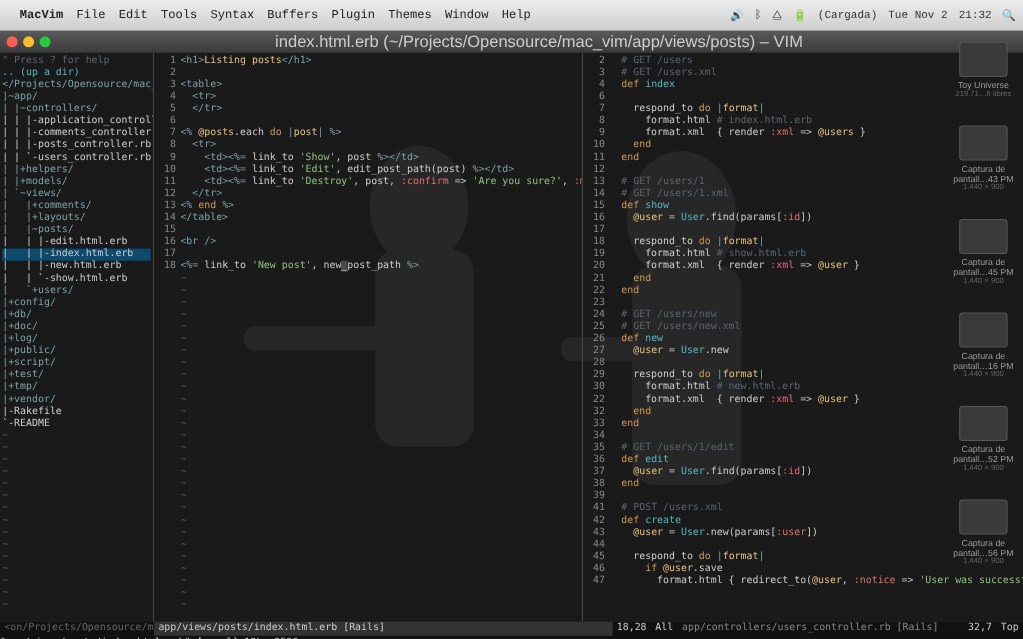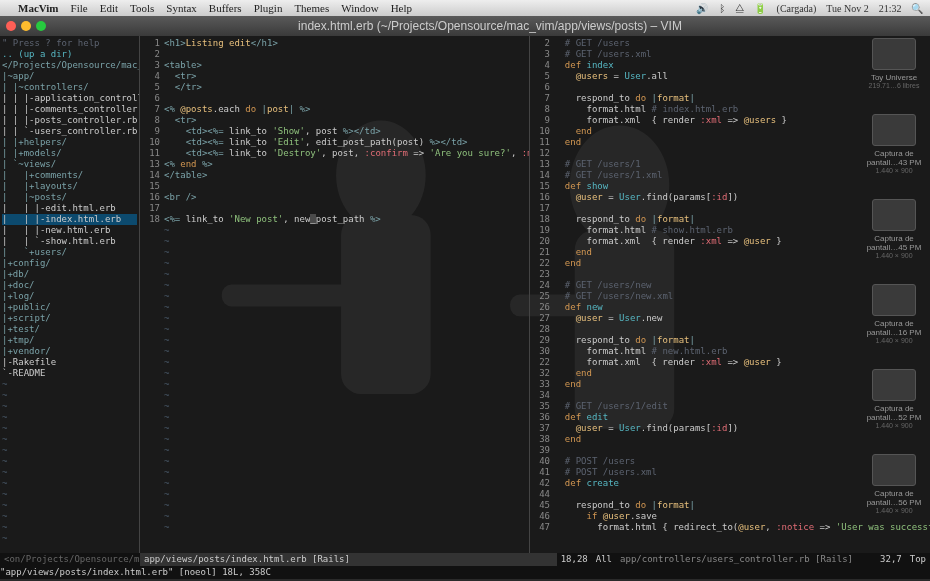--- a/index.html
+++ b/index.html
@@ -1,21 +1,21 @@
 <!DOCTYPE html>
 <html><head>
 <meta charset="utf-8">
 <style>
 *{margin:0;padding:0;box-sizing:border-box}
 body{font-family:Monaco,Menlo,monospace;font-size:9px;background:#2a2a2a;width:930px;height:581px;overflow:hidden;position:relative}
-.menubar{height:16px;background:linear-gradient(#eee,#ccc);display:flex;align-items:center;padding:0 6px;font-family:Liberation Serif, serif;font-size:11px;color:#222;gap:12px}
+.menubar{height:28px;background:linear-gradient(#eee,#ccc);display:flex;align-items:center;padding:0 6px;font-family:Liberation Mono, monospace;font-size:11px;color:#222;gap:12px}
 .menubar .apple{font-size:12px}
 .menubar .right{margin-left:auto;display:flex;gap:10px;align-items:center;font-size:10px}
 .menubar .right span{color:#333}
-.titlebar{height:20px;background:linear-gradient(#5a5a5a,#3a3a3a);display:flex;align-items:center;padding:0 6px;font-family:'Lucida Grande',sans-serif;font-size:12px;color:#ddd}
+.titlebar{height:20px;background:linear-gradient(#5a5a5a,#3a3a3a);display:flex;align-items:center;padding:0 6px;font-family:'Lucida Grande',sans-serif;font-size:15px;color:#ddd}
 .titlebar .dots{display:flex;gap:5px;margin-right:10px}
 .titlebar .dot{width:10px;height:10px;border-radius:50%}
 .titlebar .title{flex:1;text-align:center;color:#ccc}
 .editor{display:flex;height:517px;background:#1a1a1a;position:relative}
 .bg-art{position:absolute;left:140px;top:0;right:0;bottom:0;opacity:0.12;pointer-events:none;overflow:hidden}
 .bg-art svg{width:100%;height:100%}
 .pane{overflow:hidden;position:relative;z-index:1}
 .filetree{width:140px;border-right:1px solid #444;padding:2px;color:#aaa;line-height:11px}
 .gutter{color:#888;width:22px;text-align:right;padding-right:4px;display:inline-block}
 .codepane{flex:1;border-right:1px solid #444;padding:2px;line-height:11px}
@@ -124,31 +124,32 @@
       <div class="ft-line tilde">~</div>
       <div class="ft-line tilde">~</div>
       <div class="ft-line tilde">~</div>
       <div class="ft-line tilde">~</div>
       <div class="ft-line tilde">~</div>
       <div class="ft-line tilde">~</div>
       <div class="ft-line tilde">~</div>
       <div class="ft-line tilde">~</div>
     </div>
   <div class="pane codepane" id="codeleft">
-      <div class="line"><span class="gutter">1</span><span class="c-b">&lt;h1&gt;</span><span class="c-y">Listing edit</span><span class="c-b">&lt;/h1&gt;</span></div>
+      <div class="line"><span class="gutter">1</span><span class="c-b">&lt;h1&gt;</span><span class="c-y">Listing posts</span><span class="c-b">&lt;/h1&gt;</span></div>
       <div class="line"><span class="gutter">2</span></div>
       <div class="line"><span class="gutter">3</span><span class="c-b">&lt;table&gt;</span></div>
       <div class="line"><span class="gutter">4</span>  <span class="c-b">&lt;tr&gt;</span></div>
       <div class="line"><span class="gutter">5</span>  <span class="c-b">&lt;/tr&gt;</span></div>
       <div class="line"><span class="gutter">6</span></div>
       <div class="line"><span class="gutter">7</span><span class="c-b">&lt;%</span> <span class="c-y">@posts</span>.each <span class="c-o">do</span> <span class="c-b">|</span><span class="c-y">post</span><span class="c-b">|</span> <span class="c-b">%&gt;</span></div>
       <div class="line"><span class="gutter">8</span>  <span class="c-b">&lt;tr&gt;</span></div>
       <div class="line"><span class="gutter">9</span>    <span class="c-b">&lt;td&gt;&lt;%=</span> link_to <span class="c-g">'Show'</span>, post <span class="c-b">%&gt;&lt;/td&gt;</span></div>
       <div class="line"><span class="gutter">10</span>    <span class="c-b">&lt;td&gt;&lt;%=</span> link_to <span class="c-g">'Edit'</span>, edit_post_path(post) <span class="c-b">%&gt;&lt;/td&gt;</span></div>
       <div class="line"><span class="gutter">11</span>    <span class="c-b">&lt;td&gt;&lt;%=</span> link_to <span class="c-g">'Destroy'</span>, post, <span class="c-r">:confirm</span> =&gt; <span class="c-g">'Are you sure?'</span>, <span class="c-r">:method</span> =&gt; </div>
+      <div class="line"><span class="gutter">12</span>  <span class="c-b">&lt;/tr&gt;</span></div>
       <div class="line"><span class="gutter">13</span><span class="c-b">&lt;%</span> <span class="c-o">end</span> <span class="c-b">%&gt;</span></div>
       <div class="line"><span class="gutter">14</span><span class="c-b">&lt;/table&gt;</span></div>
       <div class="line"><span class="gutter">15</span></div>
       <div class="line"><span class="gutter">16</span><span class="c-b">&lt;br /&gt;</span></div>
       <div class="line"><span class="gutter">17</span></div>
       <div class="line"><span class="gutter">18</span><span class="c-b">&lt;%=</span> link_to <span class="c-g">'New post'</span>, new<span class="cursor">_</span>post_path <span class="c-b">%&gt;</span></div>
       <div class="line tilde"><span class="gutter"></span>~</div>
       <div class="line tilde"><span class="gutter"></span>~</div>
       <div class="line tilde"><span class="gutter"></span>~</div>
       <div class="line tilde"><span class="gutter"></span>~</div>
@@ -174,21 +175,20 @@
       <div class="line tilde"><span class="gutter"></span>~</div>
       <div class="line tilde"><span class="gutter"></span>~</div>
       <div class="line tilde"><span class="gutter"></span>~</div>
       <div class="line tilde"><span class="gutter"></span>~</div>
       <div class="line tilde"><span class="gutter"></span>~</div>
     </div>
   <div class="pane codepane2" id="coderight">
       <div class="line"><span class="gutter">2</span>  <span class="c-gr"># GET /users</span></div>
       <div class="line"><span class="gutter">3</span>  <span class="c-gr"># GET /users.xml</span></div>
       <div class="line"><span class="gutter">4</span>  <span class="c-o">def</span> <span class="c-teal">index</span></div>
-      <div class="line"><span class="gutter">5</span>    <span class="c-y">@users</span> = <span class="c-teal">User</span>.all</div>
       <div class="line"><span class="gutter">6</span></div>
       <div class="line"><span class="gutter">7</span>    respond_to <span class="c-o">do</span> <span class="c-b">|</span><span class="c-y">format</span><span class="c-b">|</span></div>
       <div class="line"><span class="gutter">8</span>      format.html <span class="c-gr"># index.html.erb</span></div>
       <div class="line"><span class="gutter">9</span>      format.xml  { render <span class="c-r">:xml</span> =&gt; <span class="c-y">@users</span> }</div>
       <div class="line"><span class="gutter">10</span>    <span class="c-o">end</span></div>
       <div class="line"><span class="gutter">11</span>  <span class="c-o">end</span></div>
       <div class="line"><span class="gutter">12</span></div>
       <div class="line"><span class="gutter">13</span>  <span class="c-gr"># GET /users/1</span></div>
       <div class="line"><span class="gutter">14</span>  <span class="c-gr"># GET /users/1.xml</span></div>
       <div class="line"><span class="gutter">15</span>  <span class="c-o">def</span> <span class="c-teal">show</span></div>
@@ -209,23 +209,23 @@
       <div class="line"><span class="gutter">30</span>      format.html <span class="c-gr"># new.html.erb</span></div>
       <div class="line"><span class="gutter">22</span>      format.xml  { render <span class="c-r">:xml</span> =&gt; <span class="c-y">@user</span> }</div>
       <div class="line"><span class="gutter">32</span>    <span class="c-o">end</span></div>
       <div class="line"><span class="gutter">33</span>  <span class="c-o">end</span></div>
       <div class="line"><span class="gutter">34</span></div>
       <div class="line"><span class="gutter">35</span>  <span class="c-gr"># GET /users/1/edit</span></div>
       <div class="line"><span class="gutter">36</span>  <span class="c-o">def</span> <span class="c-teal">edit</span></div>
       <div class="line"><span class="gutter">37</span>    <span class="c-y">@user</span> = <span class="c-teal">User</span>.find(params[<span class="c-r">:id</span>])</div>
       <div class="line"><span class="gutter">38</span>  <span class="c-o">end</span></div>
       <div class="line"><span class="gutter">39</span></div>
-      <div class="line"><span class="gutter">40</span>  <span class="c-gr"># POST /users</span></div>
       <div class="line"><span class="gutter">41</span>  <span class="c-gr"># POST /users.xml</span></div>
       <div class="line"><span class="gutter">42</span>  <span class="c-o">def</span> <span class="c-teal">create</span></div>
+      <div class="line"><span class="gutter">43</span>    <span class="c-y">@user</span> = <span class="c-teal">User</span>.new(params[<span class="c-r">:user</span>])</div>
       <div class="line"><span class="gutter">44</span></div>
       <div class="line"><span class="gutter">45</span>    respond_to <span class="c-o">do</span> <span class="c-b">|</span><span class="c-y">format</span><span class="c-b">|</span></div>
       <div class="line"><span class="gutter">46</span>      <span class="c-o">if</span> <span class="c-y">@user</span>.save</div>
       <div class="line"><span class="gutter">47</span>        format.html { redirect_to(<span class="c-y">@user</span>, <span class="c-r">:notice</span> =&gt; <span class="c-g">'User was successfully created</span></div>
     </div>
 </div>
 
 <div class="statusbar">
   <span class="seg" style="width:140px;color:#666">&lt;on/Projects/Opensource/mac_vim </span>
   <span class="seg" style="background:#333;flex:1">app/views/posts/index.html.erb [Rails]</span>

